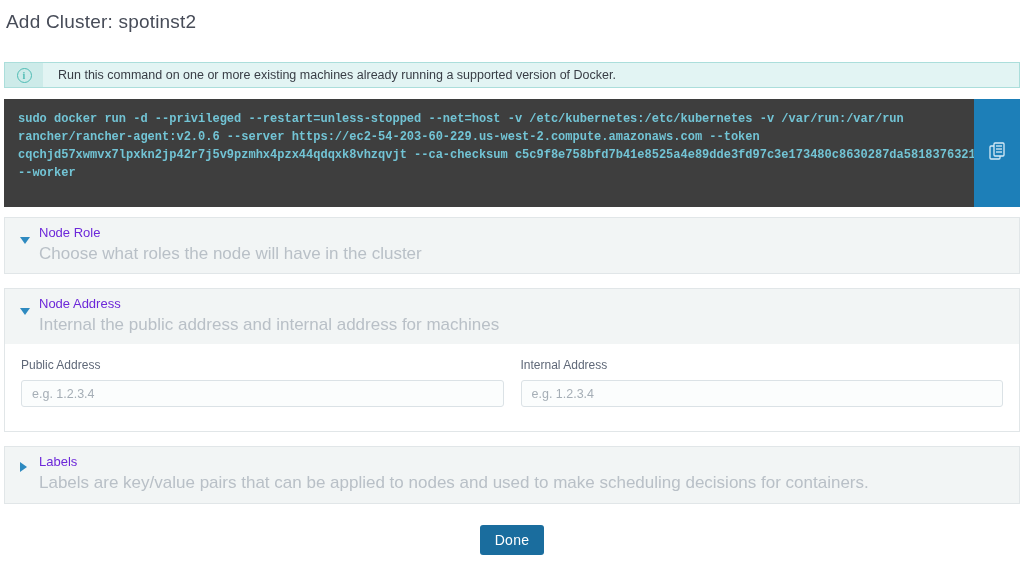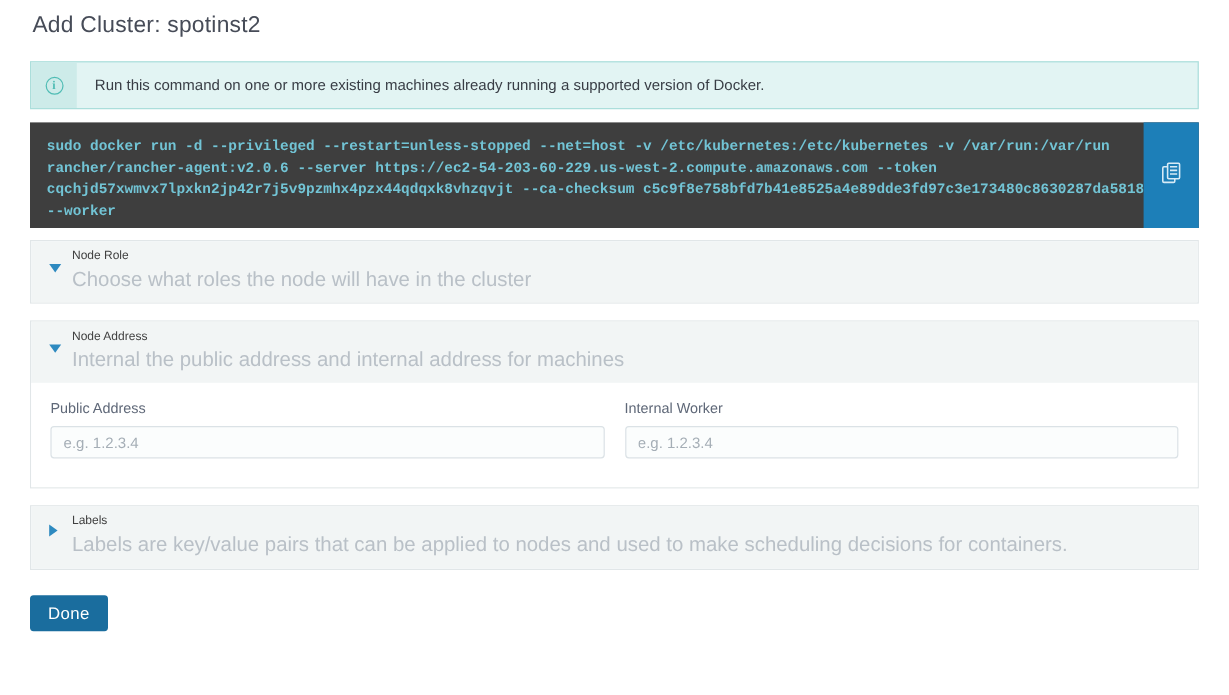--- a/index.html
+++ b/index.html
@@ -1,41 +1,41 @@
 <!DOCTYPE html>
 <html><head>
 <meta charset="utf-8">
 <style>
   * { box-sizing: border-box; margin: 0; padding: 0; }
   html, body { width: 1024px; height: 579px; background: #ffffff; overflow: hidden; }
   body { font-family: "Liberation Sans", sans-serif; color: #3f434e; }
-  .page { padding: 0 25px; }
+  .page { padding: 0 4px; }
 
   
   .page-title { padding: 11px 2px 0 2px; font-size: 19px; font-weight: 400; color: #474c58; letter-spacing: 0.2px; }
 
   
-  .banner { margin-top: 18px; display: flex; align-items: stretch; border: 1px solid #abdedb; background: #e2f4f3; height: 40px; }
+  .banner { margin-top: 29px; display: flex; align-items: stretch; border: 1px solid #abdedb; background: #e2f4f3; height: 26px; }
   .banner-icon-cell { width: 38px; background: #cdebe9; display: flex; align-items: center; justify-content: center; flex: none; }
   .info-icon { width: 15px; height: 15px; border-radius: 50%; border: 1px solid #4fbcb4; color: #4fbcb4; display: flex; align-items: center; justify-content: center; font-size: 10px; font-weight: 700; font-family: "Liberation Serif", serif; }
   .info-icon::before { content: "i"; }
   .banner-text { display: flex; align-items: center; padding-left: 15px; font-size: 12.5px; color: #383d45; }
 
   
-  .command-block { margin-top: 11px; display: flex; align-items: stretch; background: #3e3e3e; height: 88px; }
+  .command-block { margin-top: 11px; display: flex; align-items: stretch; background: #3e3e3e; height: 108px; }
   .command-text { flex: 1; padding: 11px 14px; font-family: "Liberation Mono", monospace; font-size: 12px; line-height: 18px; font-weight: 700; color: #72c4d5; white-space: pre; overflow: hidden; }
   .copy-button { width: 46px; flex: none; background: #1d7fb8; border: none; display: flex; align-items: center; justify-content: center; cursor: pointer; }
 
   
   .section { border: 1px solid #e1e6e8; margin-top: 10px; }
   .section-header { background: #f2f5f5; padding: 7px 12px 9px 34px; position: relative; cursor: pointer; }
   .caret { position: absolute; left: 15px; top: 19px; width: 0; height: 0; }
   .caret-down { border-left: 5px solid transparent; border-right: 5px solid transparent; border-top: 7px solid #2e8ac0; }
   .caret-right { border-top: 5px solid transparent; border-bottom: 5px solid transparent; border-left: 7px solid #2e8ac0; }
-  .section-title { font-size: 10px; color: #404040; }
+  .section-title { font-size: 13px; color: #6d28d9; }
   .section-subtitle { font-size: 17px; color: #b9c0c7; margin-top: 4px; }
   .section-body { background: #ffffff; align-items: flex-end; }
 
   
   .role-row { display: flex; height: 58px; align-items: center; }
   .role-col { flex: 1; display: flex; align-items: center; justify-content: center; }
   .checkbox { width: 14px; height: 14px; border: 1px solid #cfd6da; border-radius: 2px; background: #ffffff; margin-right: 8px; position: relative; cursor: pointer; flex: none; }
   .checkbox.checked { background: #3b99fc; border-color: #3b99fc; }
   .checkbox.checked::after { content: ""; position: absolute; left: 4px; top: 1px; width: 4px; height: 8px; border-right: 2px solid #fff; border-bottom: 2px solid #fff; transform: rotate(40deg); }
   .role-label { font-size: 13px; color: #30364a; cursor: pointer; }
@@ -46,21 +46,21 @@
   .field-label { font-size: 12px; color: #5f6878; margin-bottom: 8px; }
   .text-input { width: 100%; height: 27px; background: #fbfdfd; border: 1px solid #dbe2e6; border-radius: 3px; padding: 0 10px; font-size: 12.5px; color: #7f1d1d; font-family: "Liberation Sans", sans-serif; }
   .text-input::placeholder { color: #a5aeb6; }
 
   
   .section-labels { margin-top: 14px; }
   .section-labels .section-header { padding-bottom: 10px; }
   .section-labels .caret { top: 15px; }
 
   
-  .footer { display: flex; margin-top: 21px; }
+  .footer { display: flex; justify-content: center; margin-top: 21px; }
   .done-button { background: #1a6d9e; color: #ffffff; border: none; border-radius: 3px; padding: 7px 15px; font-size: 14px; font-family: "Liberation Sans", sans-serif; cursor: pointer; letter-spacing: 0.3px; }
 </style>
 </head>
 <body>
 
 <div class="page">
 
   <h1 class="page-title">Add Cluster: spotinst2</h1>
 
   <div class="banner">
@@ -101,21 +101,21 @@
       <span class="caret caret-down"></span>
       <div class="section-title">Node Address</div>
       <div class="section-subtitle">Internal the public address and internal address for machines</div>
     </div>
     <div class="section-body address-body">
       <div class="field">
         <div class="field-label">Public Address</div>
         <input class="text-input" type="text" placeholder="e.g. 1.2.3.4" style="">
       </div>
       <div class="field">
-        <div class="field-label">Internal Worker</div>
+        <div class="field-label">Internal Address</div>
         <input class="text-input" type="text" placeholder="e.g. 1.2.3.4" style="">
       </div>
     </div>
   </div>
 
   <div class="section section-labels">
     <div class="section-header">
       <span class="caret caret-right"></span>
       <div class="section-title">Labels</div>
       <div class="section-subtitle">Labels are key/value pairs that can be applied to nodes and used to make scheduling decisions for containers.</div>

